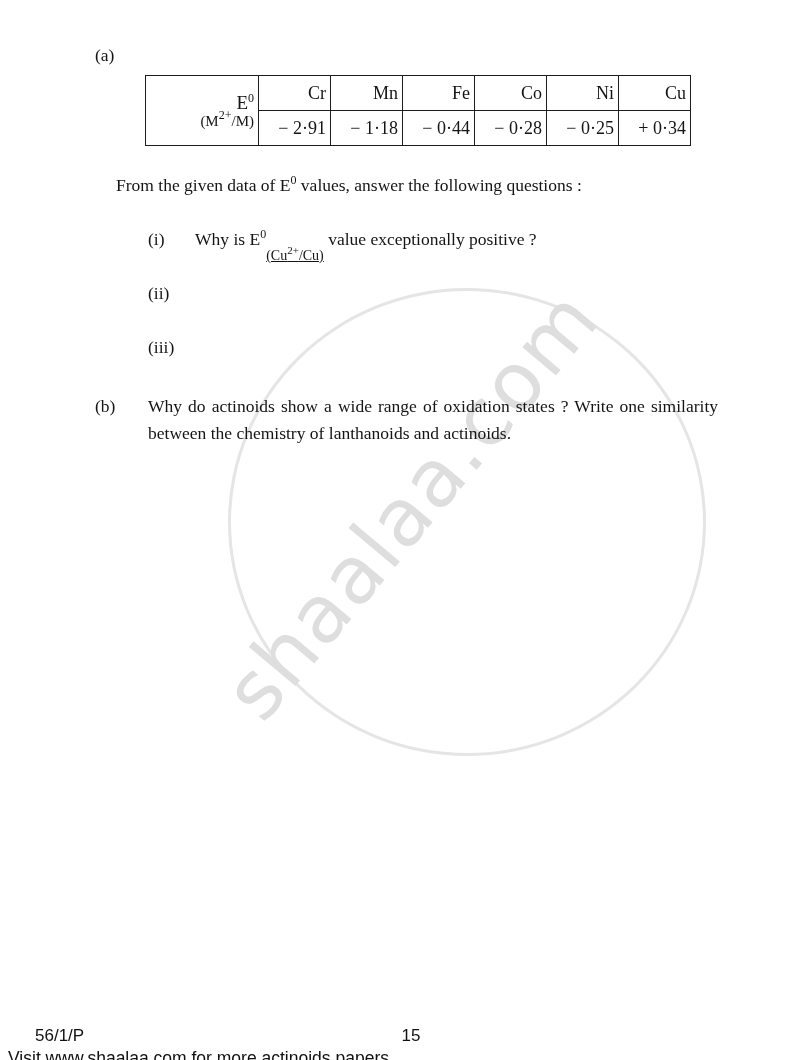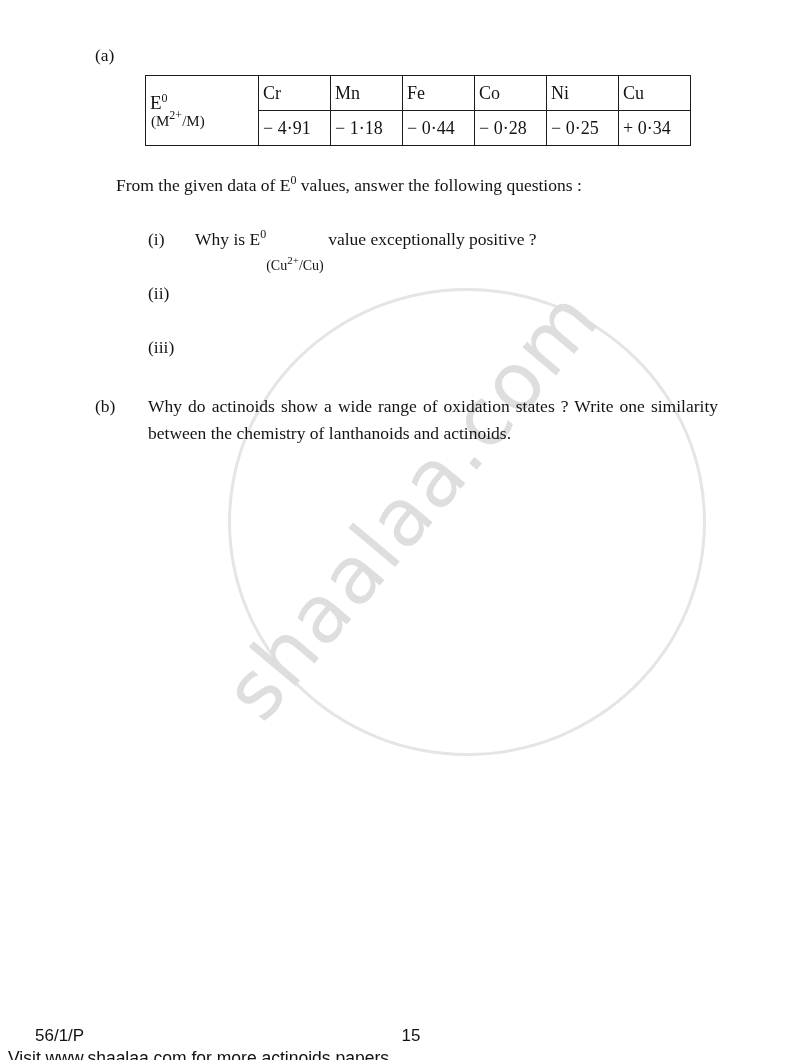--- a/index.html
+++ b/index.html
@@ -36,33 +36,33 @@
 
   
   .content { position: relative; z-index: 1; padding-top: 42px; font-size: 17.5px; line-height: 27px; }
 
   .part-a-label { margin-left: 95px; margin-bottom: 6px; }
 
   
   table.e0-table { border-collapse: collapse; margin-left: 145px; }
   table.e0-table td {
     border: 1.5px solid #1c1c1c;
-    text-align: left;
+    text-align: right;
     font-size: 18px;
     height: 35px;
     padding: 0 4px;
   }
   td.label-cell { width: 113px; text-align: left; padding-left: 8px; vertical-align: middle; }
   td.col-cell { width: 72px; }
   .tbl-e-line { font-size: 19px; line-height: 20px; display: block; }
   .tbl-sub-line { font-size: 15px; line-height: 16px; display: block; margin-left: 1px; }
 
   
   .sup  { font-size: 12px; position: relative; top: -7px; line-height: 0; }
-  .esub { font-size: 14px; position: relative; top: 25px;  line-height: 0; white-space: nowrap; }
+  .esub { font-size: 14px; position: relative; top: 15px;  line-height: 0; white-space: nowrap; text-decoration: underline; }
   .esub .sup-in { font-size: 11px; position: relative; top: -6px; line-height: 0; }
 
   .intro { margin: 26px 0 0 116px; }
 
   .q-row { display: flex; margin-top: 27px; padding-left: 148px; }
   .q-num { width: 47px; flex: 0 0 47px; }
   .q-text { width: 523px; }
   .justify { text-align: justify; }
 
   .part-b { display: flex; margin-top: 32px; padding-left: 95px; }
@@ -106,21 +106,21 @@
           <span class="tbl-sub-line"><span>(M</span><span class="sup-in sup">2+</span><span>/M)</span></span>
         </td>
         <td class="col-cell">Cr</td>
         <td class="col-cell">Mn</td>
         <td class="col-cell">Fe</td>
         <td class="col-cell">Co</td>
         <td class="col-cell">Ni</td>
         <td class="col-cell">Cu</td>
       </tr>
       <tr>
-        <td class="col-cell">− 4·91</td>
+        <td class="col-cell">− 2·91</td>
         <td class="col-cell">− 1·18</td>
         <td class="col-cell">− 0·44</td>
         <td class="col-cell">− 0·28</td>
         <td class="col-cell">− 0·25</td>
         <td class="col-cell">+ 0·34</td>
       </tr>
     </tbody>
       </table>
 
     <div class="intro">

